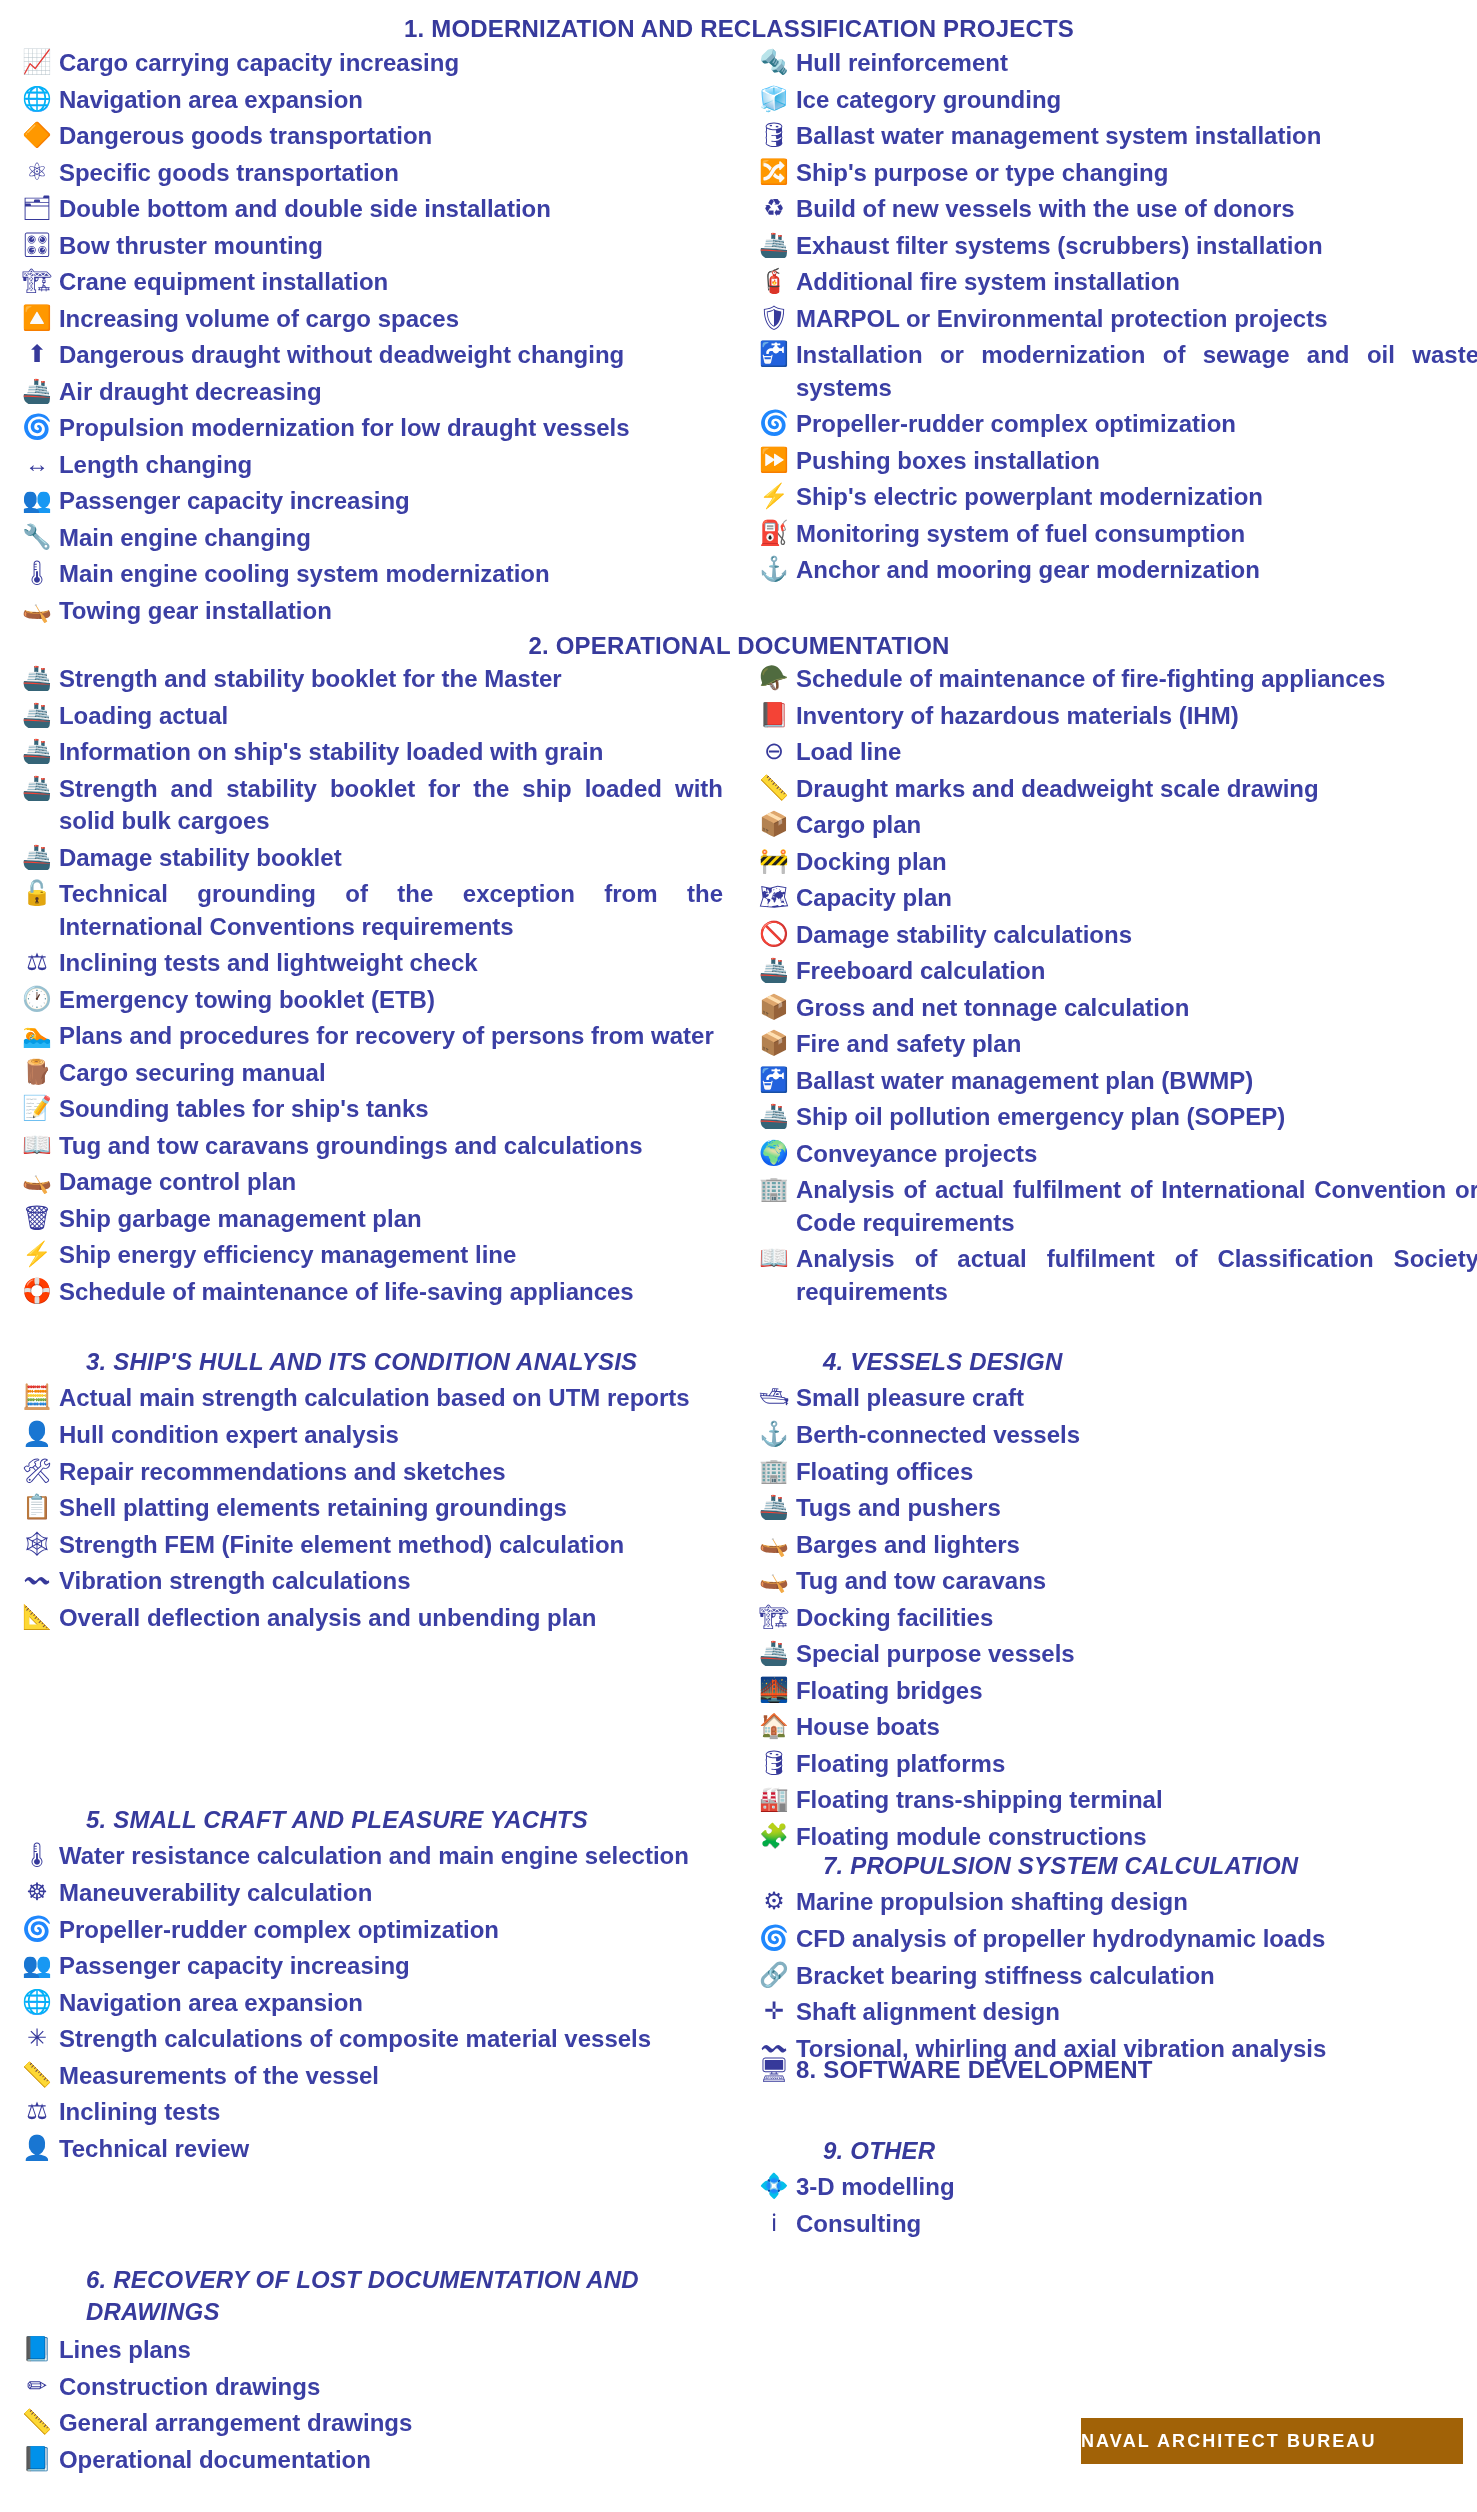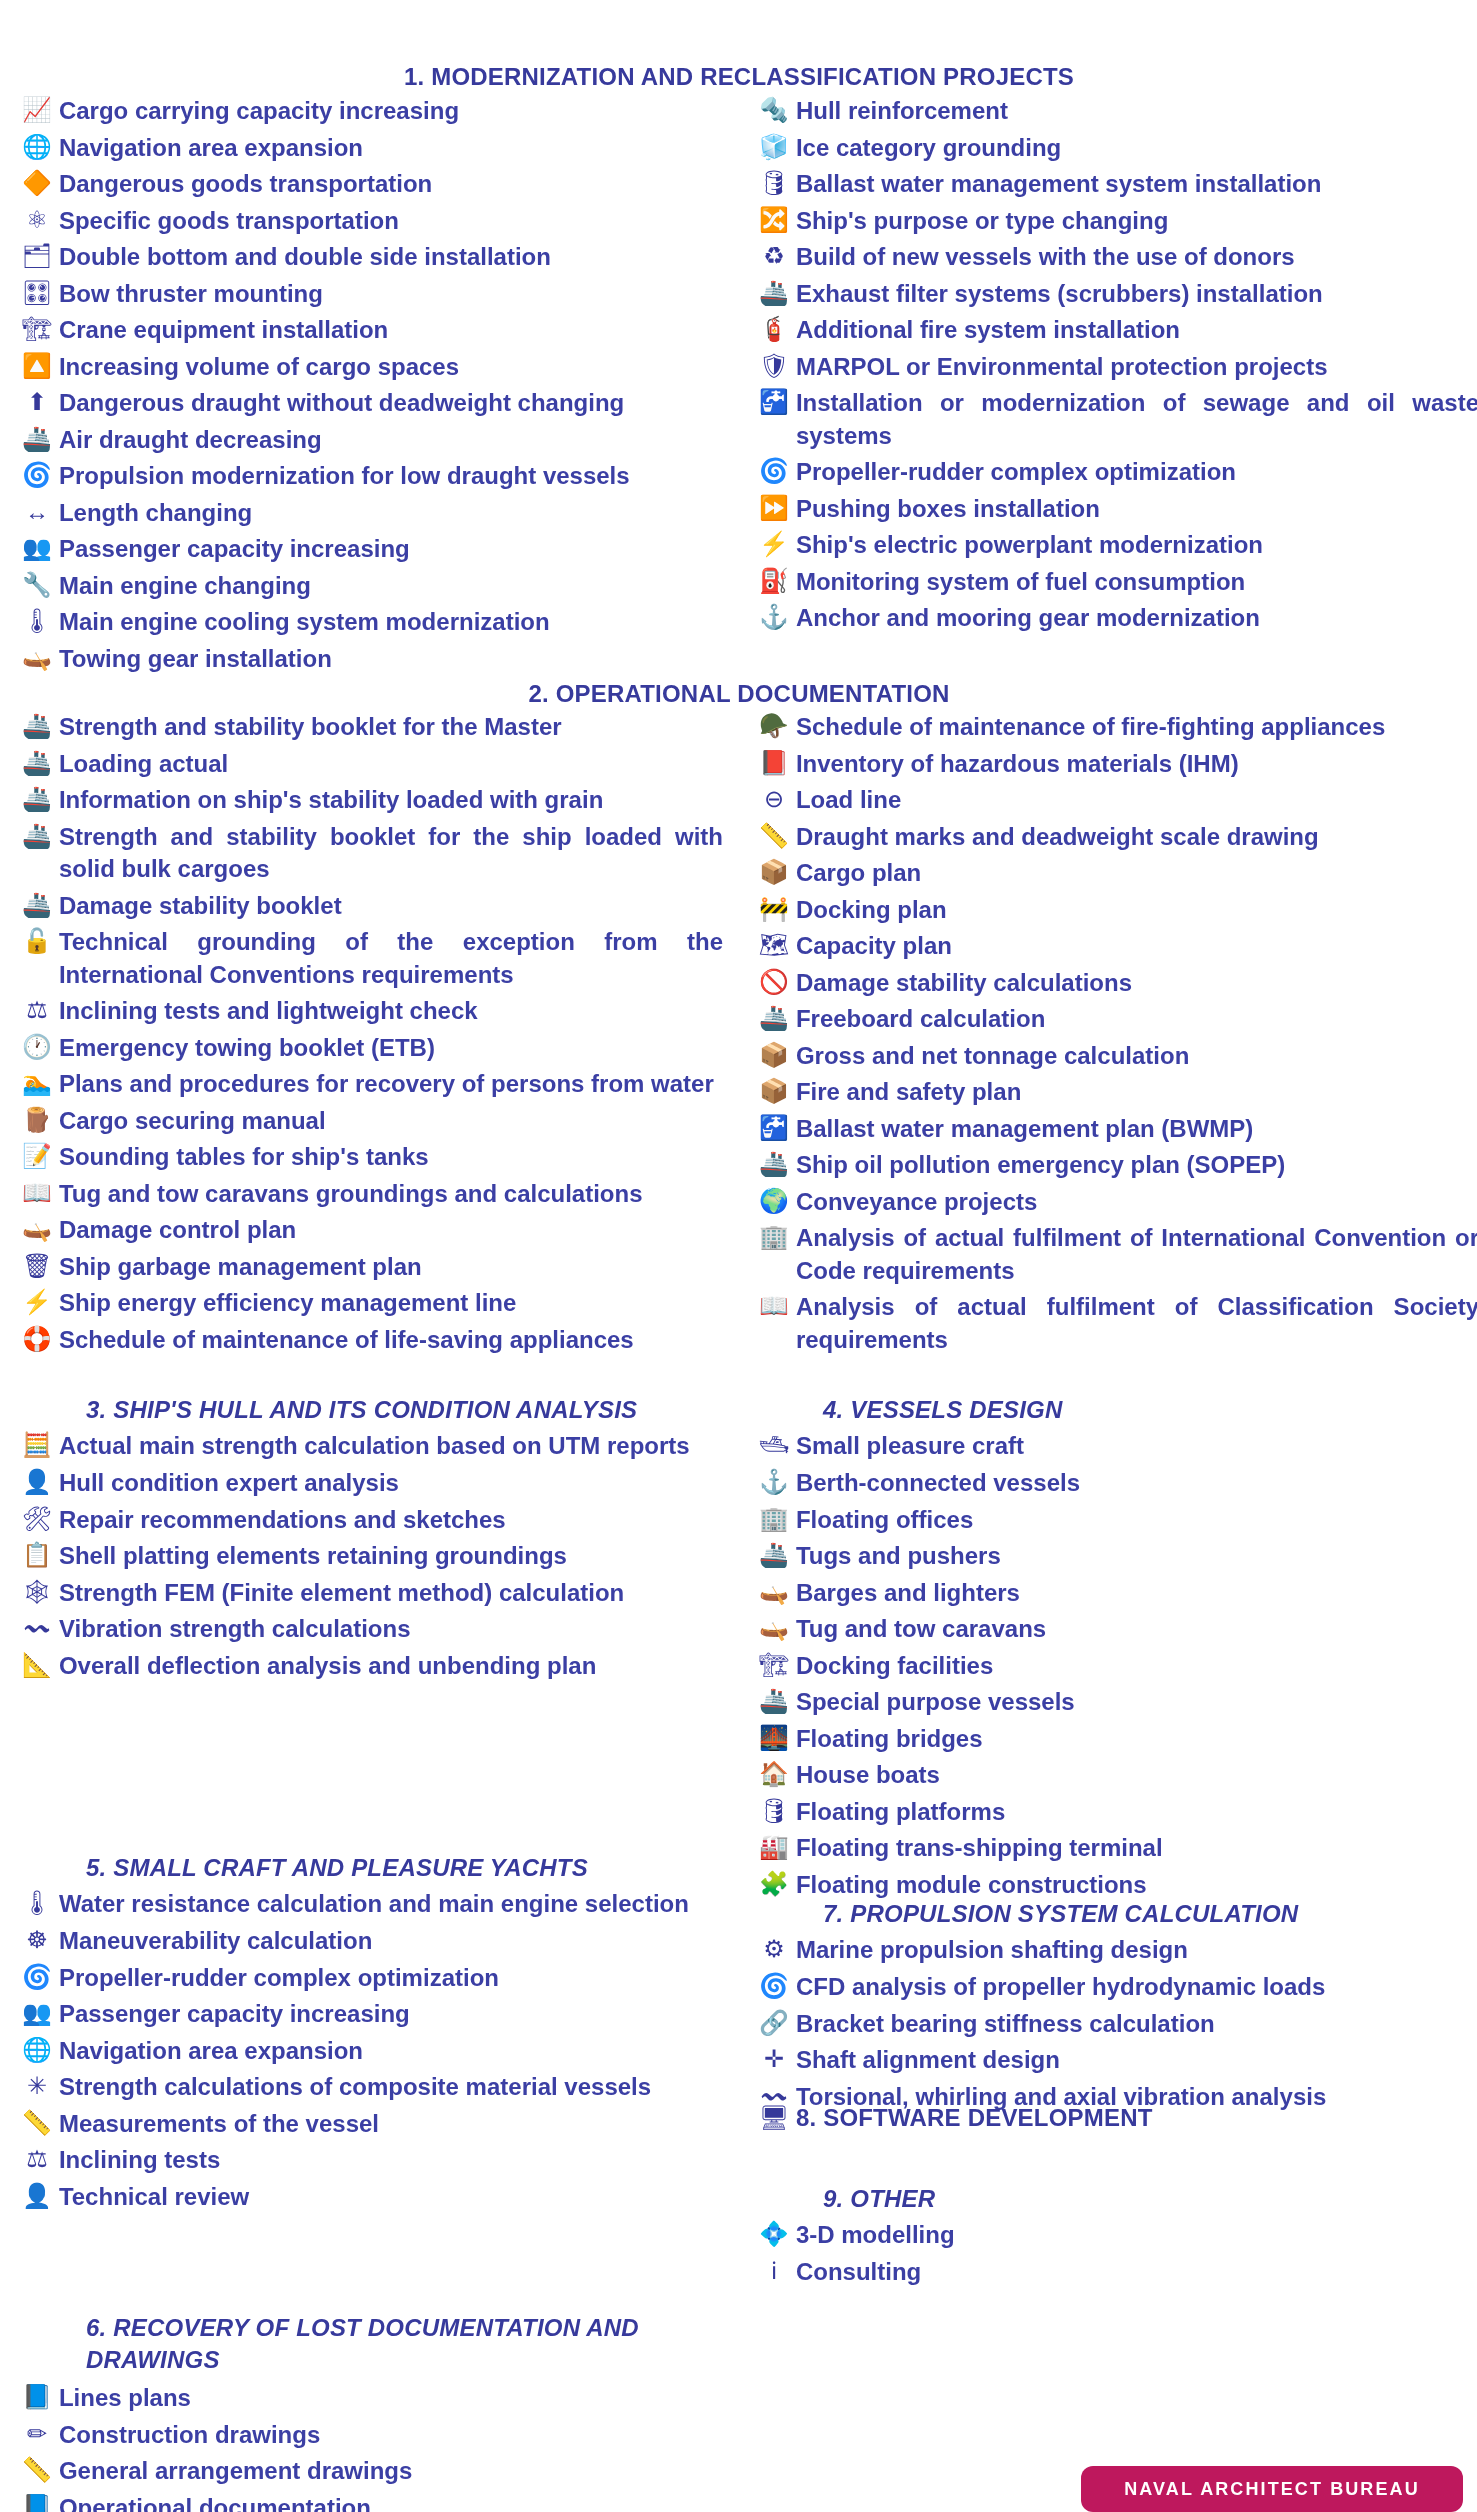--- a/index.html
+++ b/index.html
@@ -12,21 +12,20 @@
     height: 2512px;
     font-family: "Liberation Sans", sans-serif;
     color: #36399a;
     position: relative;
     overflow: hidden;
   }
   .page {
     position: relative;
     width: 1478px;
     height: 2224px;
-    margin-top: 48px;
   }
 
   
   .section-title {
     font-size: 24px;
     font-weight: bold;
     letter-spacing: 0.2px;
     color: #373a9c;
     line-height: 1.32;
     text-transform: uppercase;
@@ -88,25 +87,23 @@
     margin-right: 1.9px;
   }
 
   
   .logo-badge {
     position: absolute;
     left: 1081px;
     top: 2418px;
     width: 382px;
     height: 46px;
-    background: #be185d;
+    background: #a16207;
     display: flex;
     align-items: center;
-    justify-content: center;
-    border-radius: 12px;
   }
   .logo-badge .logo-text {
     color: #ffffff;
     font-size: 18px;
     font-weight: bold;
     letter-spacing: 2.1px;
     font-family: "Liberation Sans", sans-serif;
   }
 
   .indent-title { padding-left: 69px; font-style: italic; }

